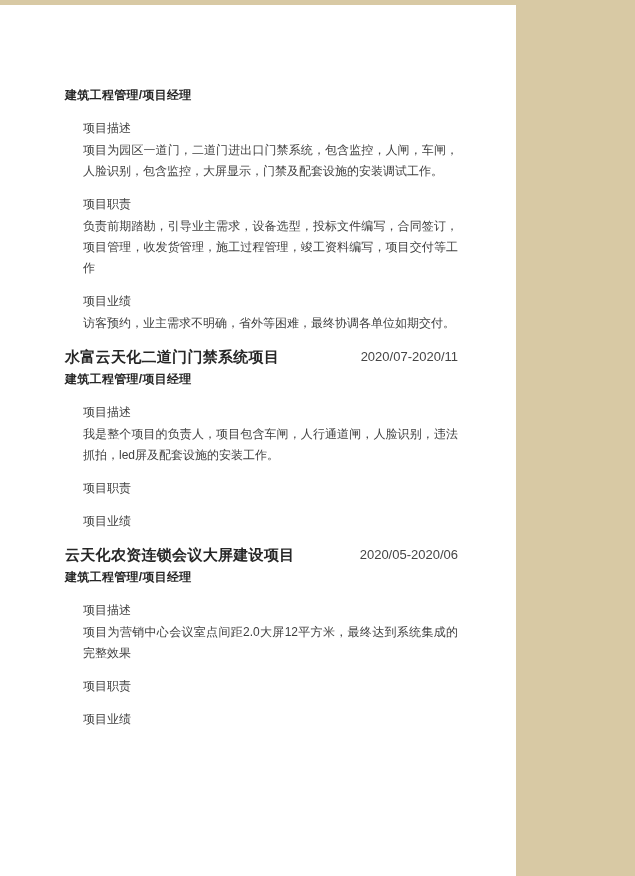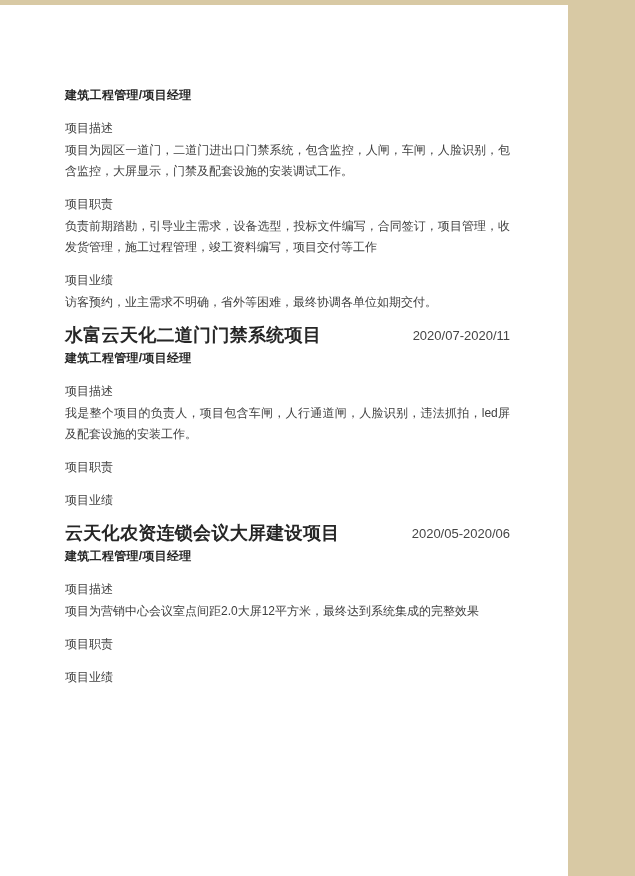--- a/index.html
+++ b/index.html
@@ -19,21 +19,21 @@
     height: 876px;
     background: var(--background);
     position: relative;
     overflow: hidden;
     font-family: "Liberation Sans", sans-serif;
   }
   .paper {
     position: absolute;
     left: 0;
     top: 5px;
-    width: 568px;
+    width: 516px;
     height: 871px;
     background: var(--paper);
   }
   .content {
     padding: 80px 58px 0 65px;
     font-size: 12px;
     line-height: 21px;
     color: var(--body-text);
   }
   p, h2 { margin: 0; padding: 0; }
@@ -44,36 +44,37 @@
     margin-bottom: 12px;
     letter-spacing: 0.3px;
   }
   .project-header {
     display: flex;
     justify-content: space-between;
     align-items: flex-start;
     margin-top: 6px;
   }
   .project-title {
-    font-size: 18px;
+    font-size: 15px;
     font-weight: 700;
     color: var(--heading-text);
     letter-spacing: 0.3px;
   }
   .project-date {
     font-size: 13px;
     font-weight: 400;
     color: var(--date-text);
     white-space: nowrap;
   }
   .project-header + .role-title {
     margin-top: 2px;
   }
   .block {
     margin-bottom: 12px;
+    margin-left: 18px;
   }
   .section-label {
     margin-bottom: 1px;
     color: var(--body-text);
   }
   .para {
     text-align: justify;
     color: var(--body-text);
   }
 </style>

